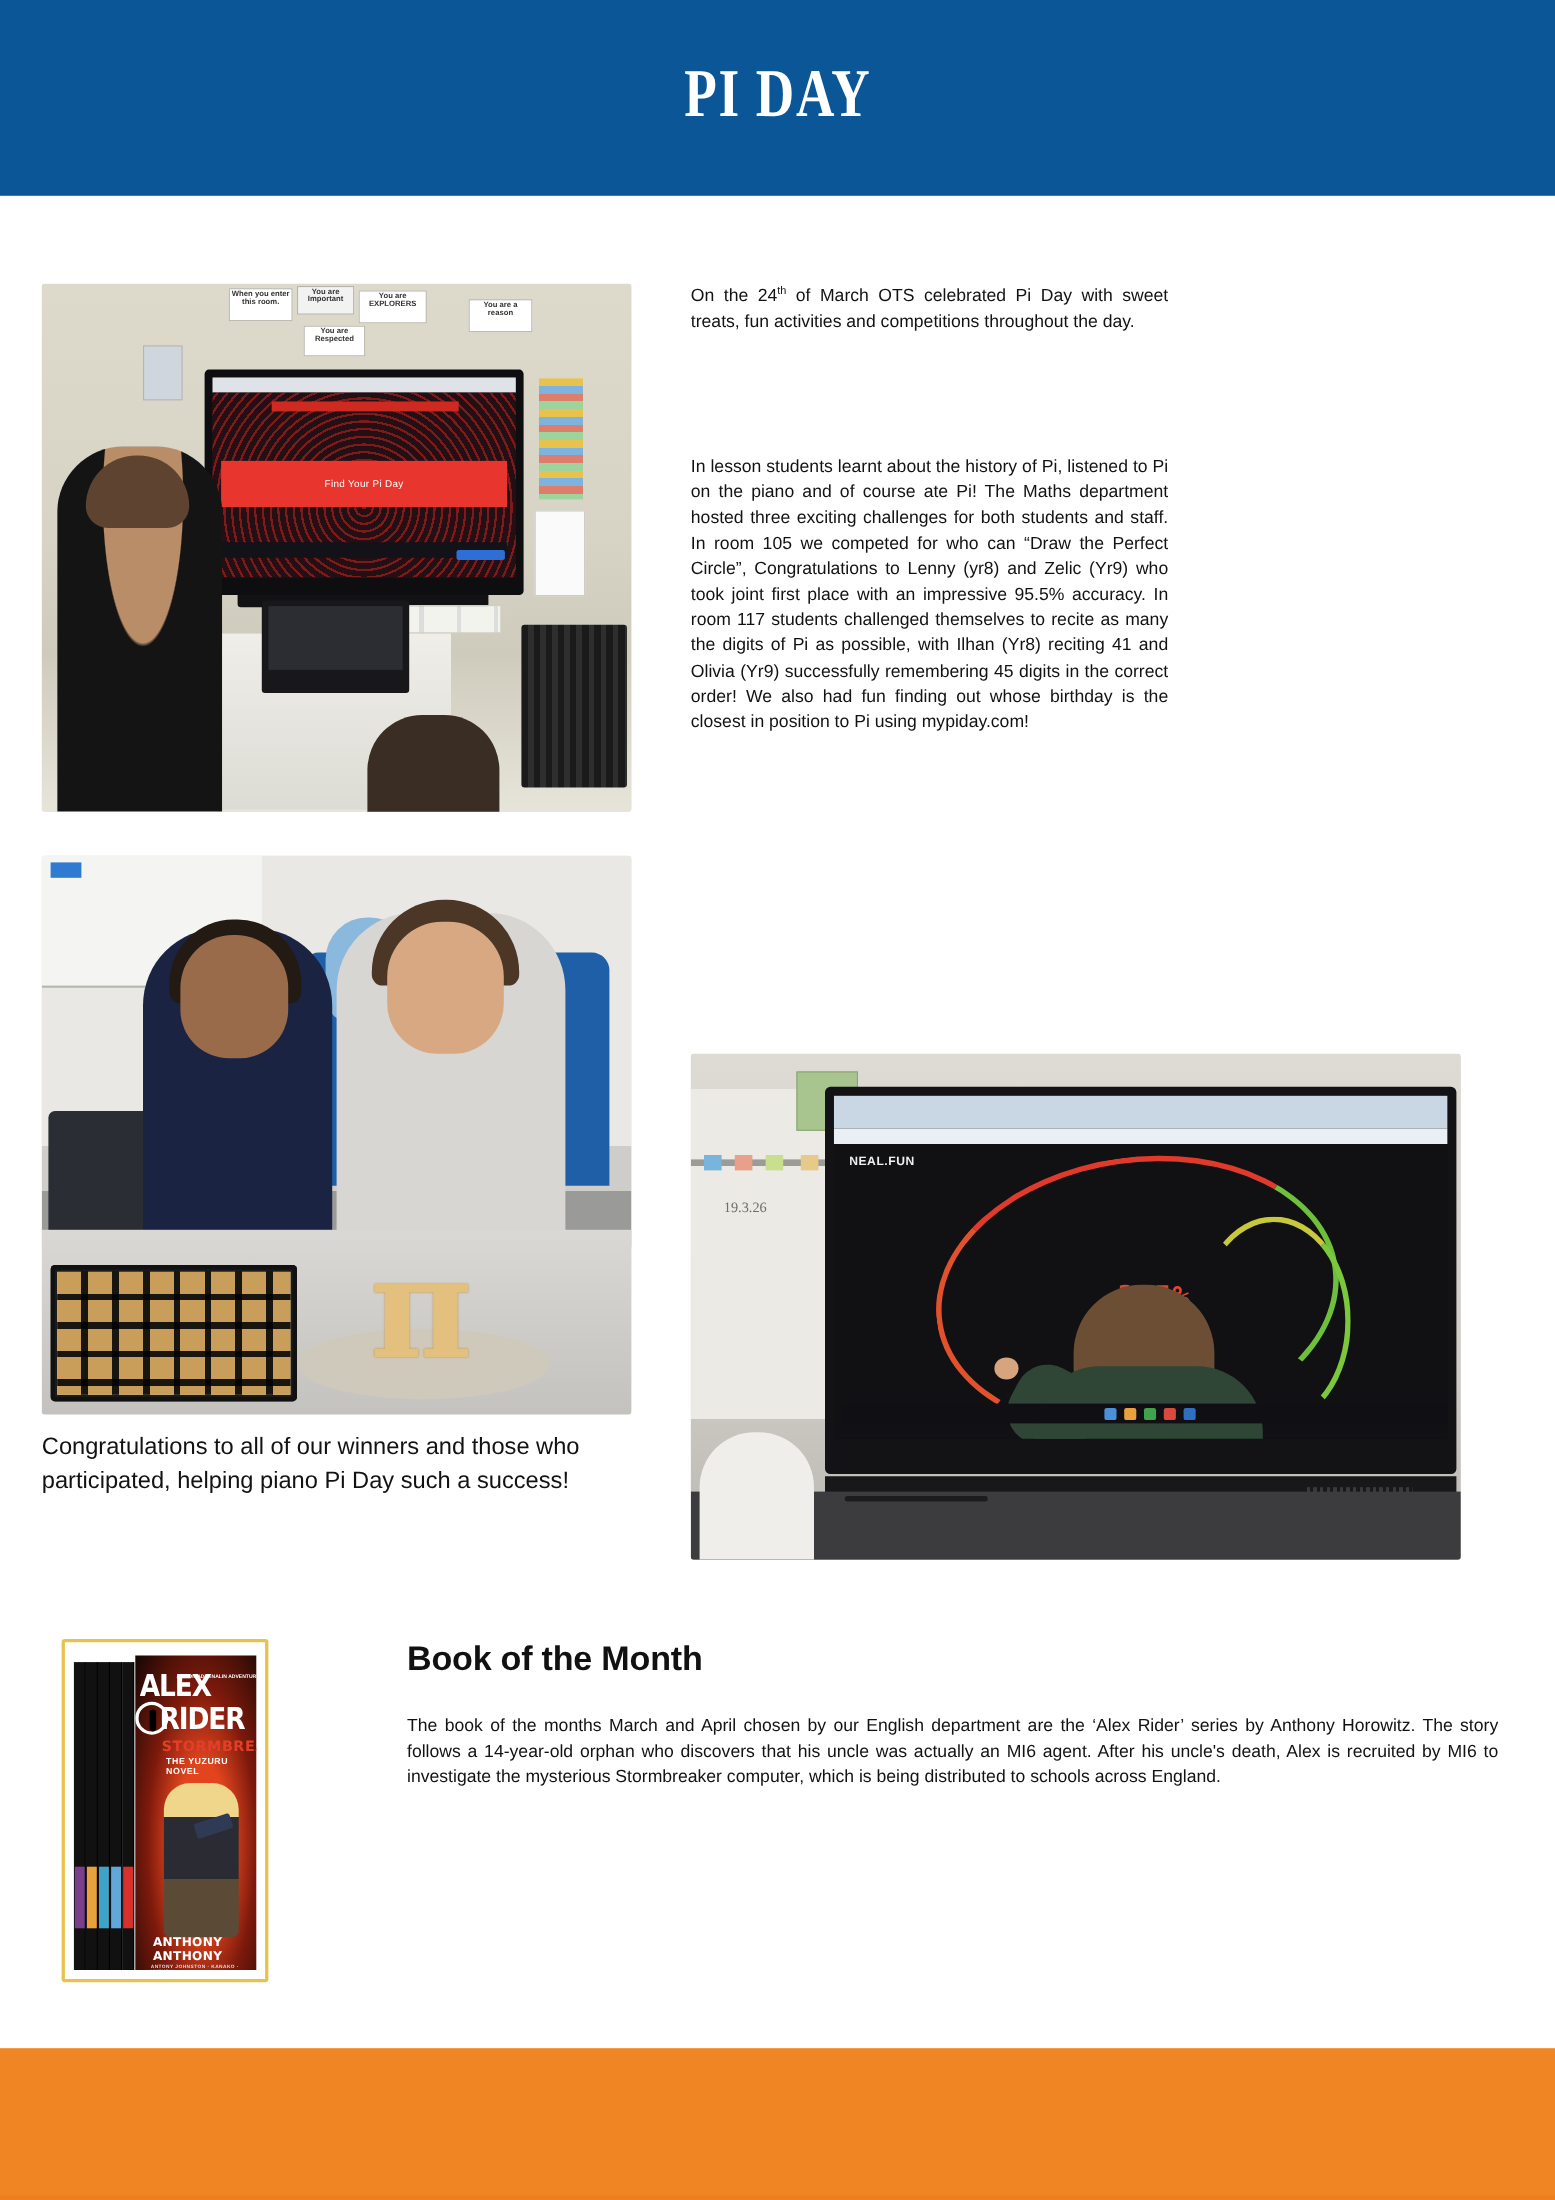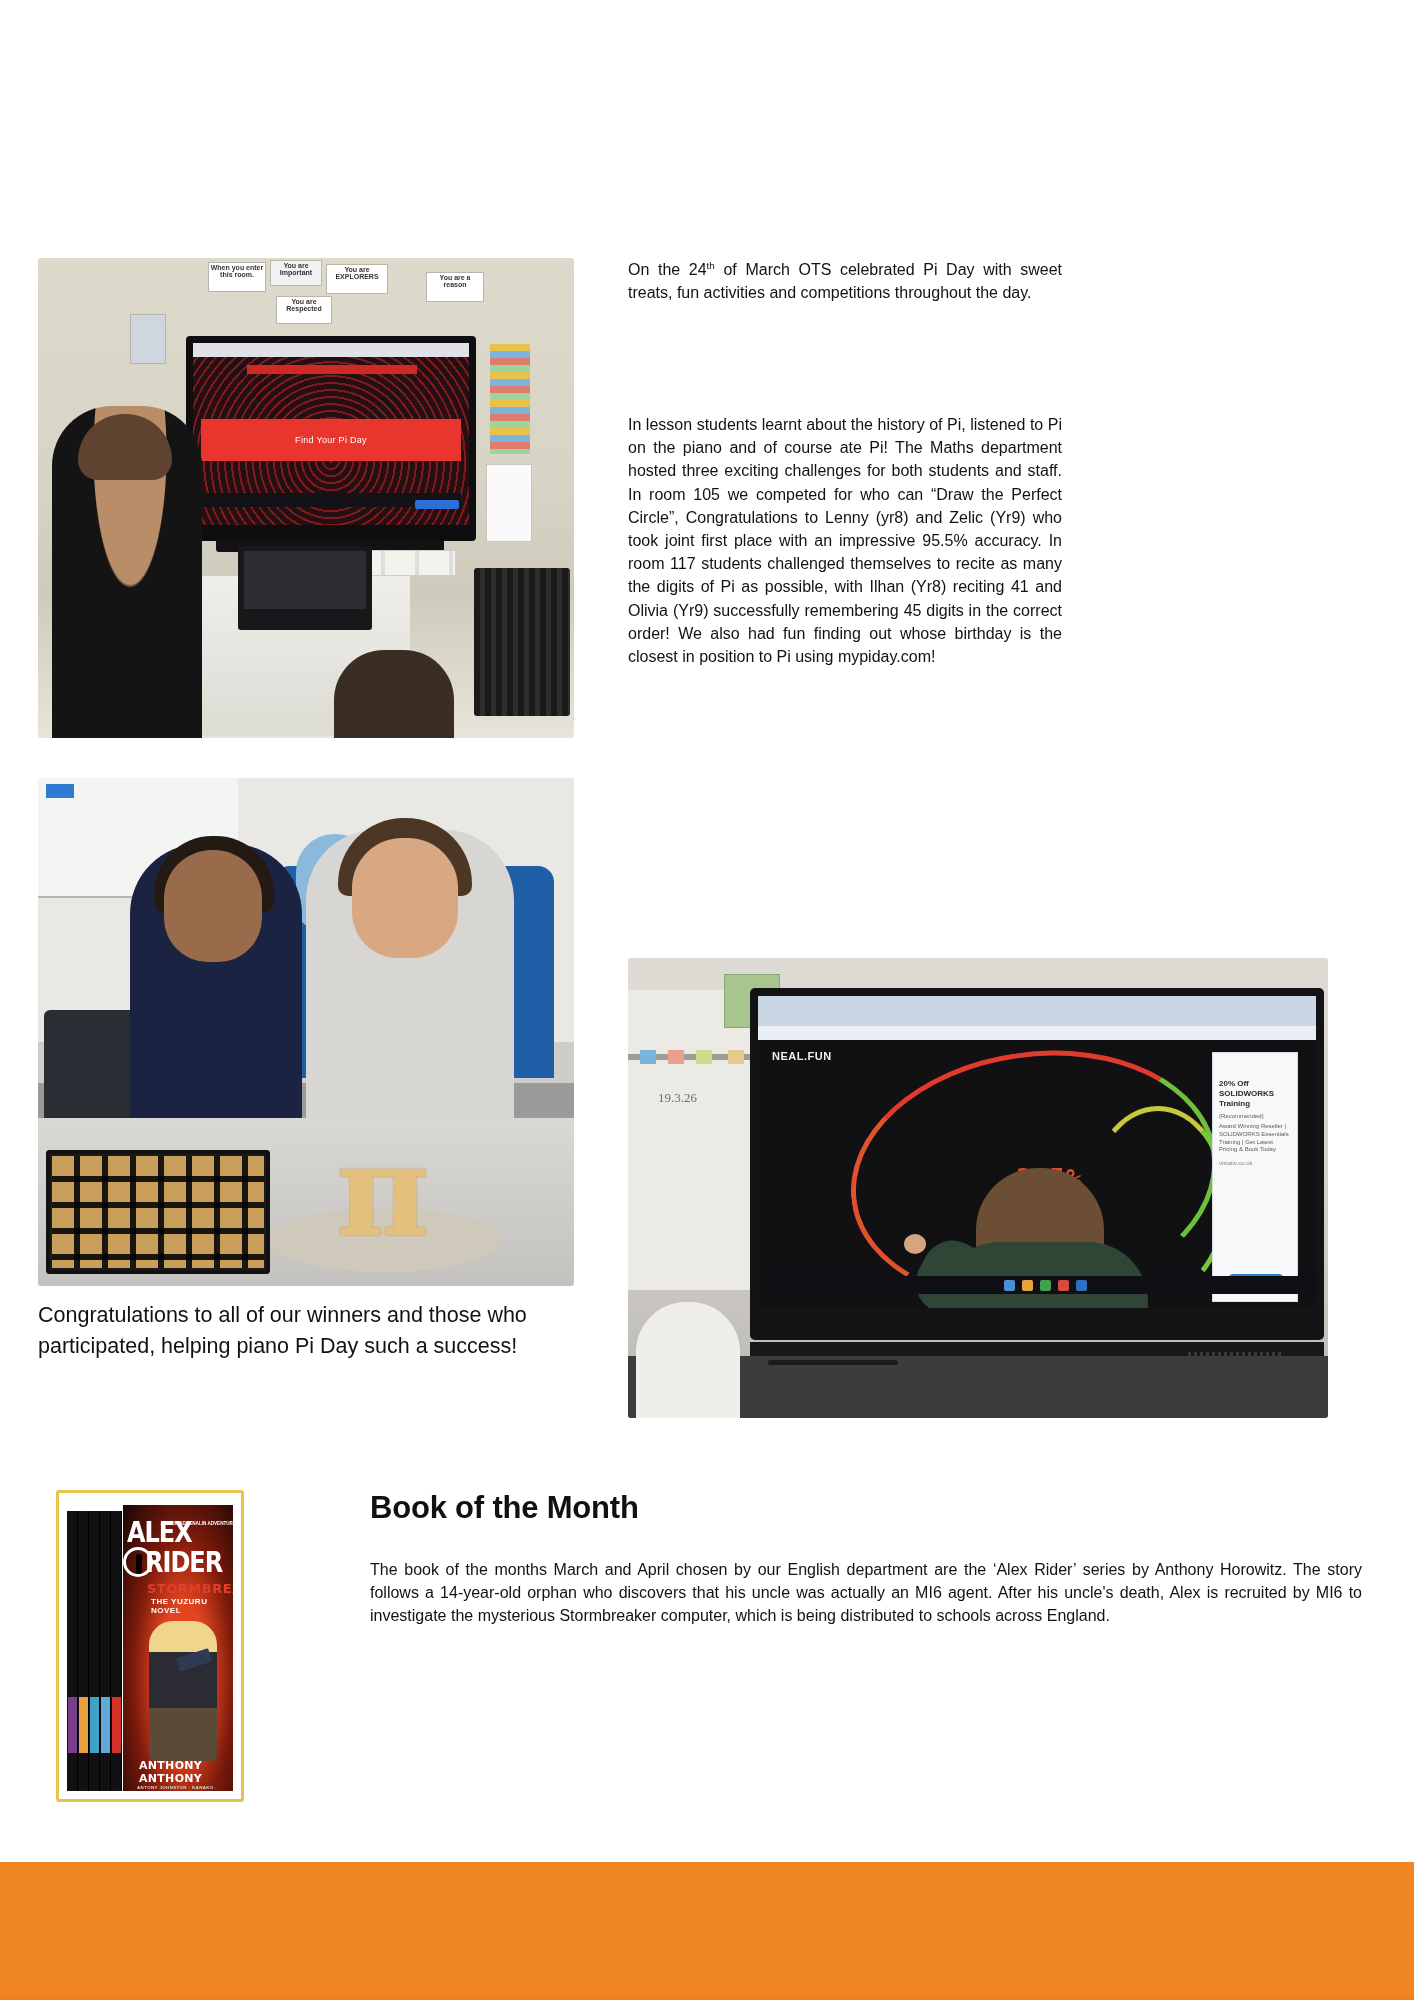--- a/index.html
+++ b/index.html
@@ -230,20 +230,23 @@
   }
   #book-paragraph { position:absolute; left: 370px; top: 1558px; width: 992px; }
 
   sup { font-size: .62em; vertical-align: super; line-height: 0; }
 </style>
 </head>
 <body>
 
 <div class="page">
 
+  <div class="header">
+    <div class="header-title">PI DAY</div>
+  </div>
 
   <div class="photo" id="photo-classroom">
     <div class="room-wall"></div>
     <div class="pin-note pn1">When you enter this room.</div>
     <div class="pin-note pn2">You are Important</div>
     <div class="pin-note pn3">You are EXPLORERS</div>
     <div class="pin-note pn4">You are a reason</div>
     <div class="pin-note pn5">You are Respected</div>
     <div class="pin-note pn6"></div>
     <div class="ladder"></div>
@@ -319,27 +322,20 @@
         <div class="sb-chrome2"></div>
         <div class="sb-neal">NEAL.FUN</div>
         <div class="sb-arc"></div>
         <div class="sb-arc2"></div>
         <div class="sb-pct">3.5%</div>
         <div class="sb-boyhair"></div>
         <div class="sb-arm"></div>
         <div class="sb-hand"></div>
         <div class="sb-boybody"></div>
 
-        <div class="sb-ad">
-          <h4>20% Off SOLIDWORKS Training</h4>
-          <div class="rec">(Recommended)</div>
-          <p>Award Winning Reseller | SOLIDWORKS Essentials Training | Get Latest Pricing &amp; Book Today</p>
-          <div class="url">visiativ.co.uk</div>
-          <div class="sb-ad-btn">OPEN</div>
-        </div>
 
         <div class="sb-taskbar">
           <span class="sb-tb-ico" style="background:#4a90d9"></span>
           <span class="sb-tb-ico" style="background:#e8a13c"></span>
           <span class="sb-tb-ico" style="background:#3fa34d"></span>
           <span class="sb-tb-ico" style="background:#d84a3c"></span>
           <span class="sb-tb-ico" style="background:#2f6fbf"></span>
         </div>
       </div>
     </div>

